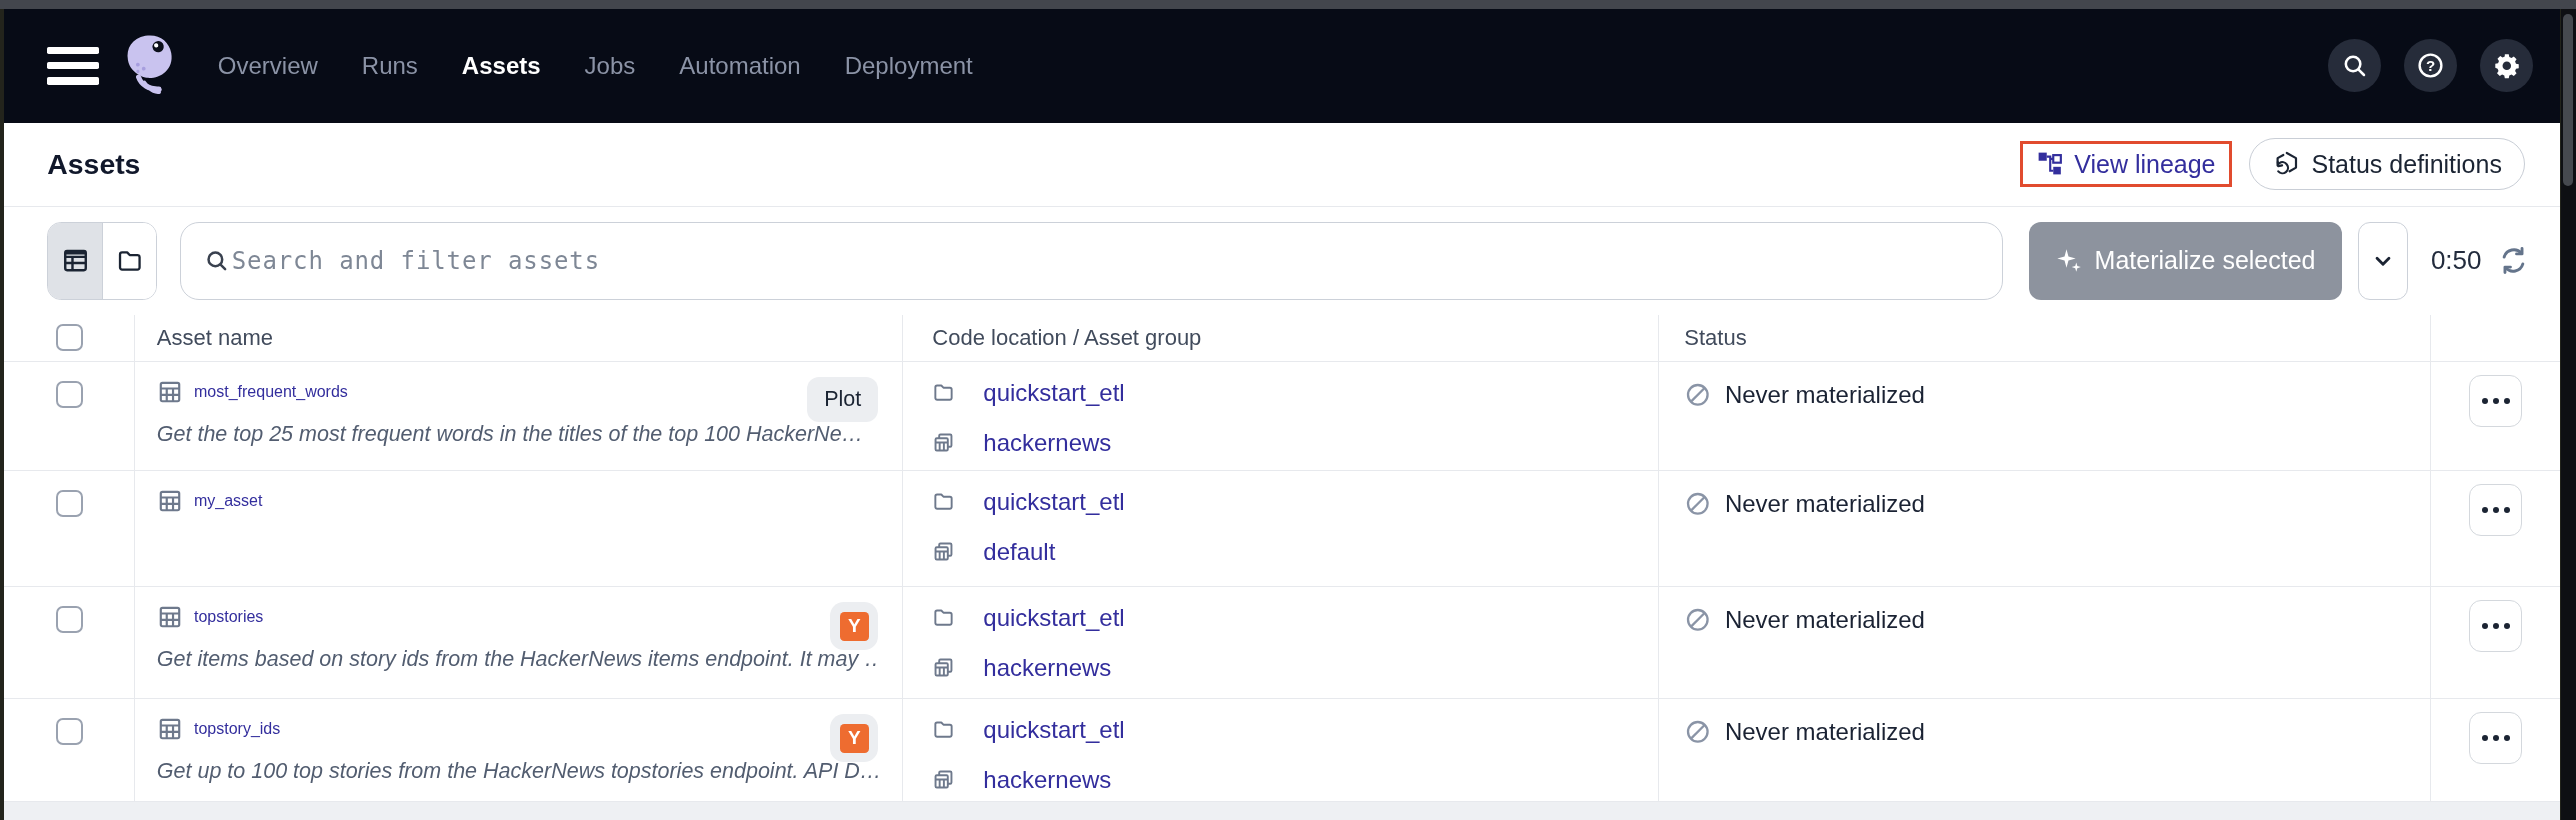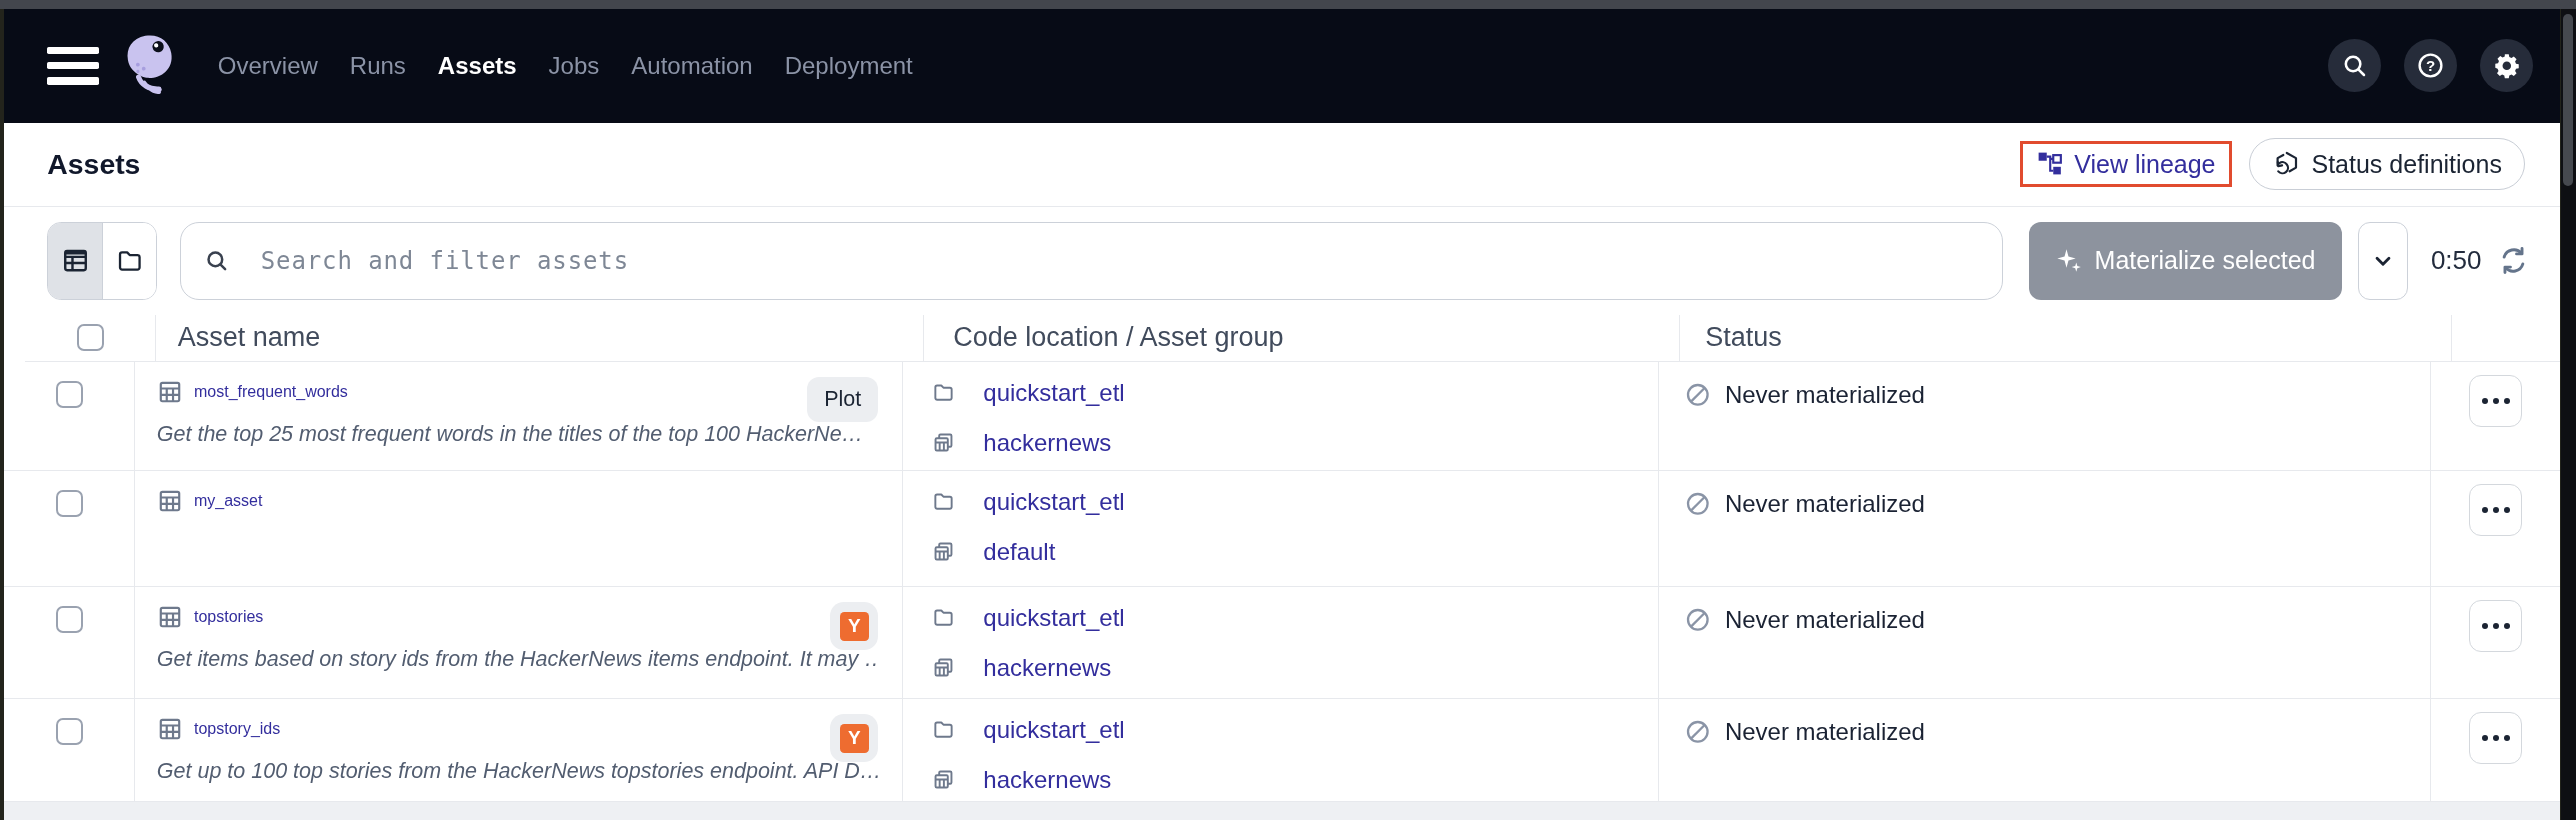--- a/index.html
+++ b/index.html
@@ -14,21 +14,21 @@
   .top-strip { position:absolute; left:0; top:0; width:2576px; height:8.6px; background:#43464d; }
   .scrollbar { position:absolute; right:0; top:8.6px; width:15.5px; height:812px; background:#0e0f13; }
   .scrollbar .thumb { position:absolute; top:5.2px; left:2.6px; width:10.3px; height:172px; background:#46494f; border-radius:5.2px; }
   .app { position:absolute; left:4.3px; top:8.6px; width:2556px; height:812px; background:#ffffff; overflow:hidden; }
 
   
   .navbar { height:114px; background:#070b16; display:flex; align-items:center; padding:0 27px 0 43px; }
   .hamburger { width:52px; height:38px; display:flex; flex-direction:column; justify-content:space-between; cursor:pointer; margin-right:15.5px; }
   .hamburger i { display:block; height:7.8px; background:#ffffff; border-radius:1.7px; }
   .logo { width:72px; height:72px; margin-right:31px; }
-  .nav-items { display:flex; align-items:center; gap:32px; font-size:24px; }
+  .nav-items { display:flex; align-items:center; gap:44px; font-size:24px; }
   .nav-item { color:#8b93a6; cursor:pointer; }
   .nav-item.active { color:#ffffff; font-weight:700; }
   .nav-spacer { flex:1; }
   .nav-icons { display:flex; align-items:center; gap:23px; }
   .nav-icon-btn { width:53px; height:53px; border-radius:50%; background:#262c3a; display:flex; align-items:center; justify-content:center; cursor:pointer; }
 
   
   .page-header { height:84px; display:flex; align-items:center; padding:0 35px 0 43px; border-bottom:0.9px solid #e7e9ed; }
   .page-title { font-size:28.4px; font-weight:700; color:#11182b; }
   .header-actions { margin-left:auto; display:flex; align-items:center; gap:17px; }
@@ -37,36 +37,36 @@
   .pill-btn { display:flex; align-items:center; gap:11.2px; height:52px; padding:0 22.4px; font-size:25px; color:#1b2433;
               background:#fff; border:1.7px solid #c9ced6; border-radius:26px; cursor:pointer; font-family:inherit; }
 
   
   .toolbar { height:108px; display:flex; align-items:center; padding:0 29px 0 43px; }
   .view-toggle { display:flex; height:78px; border:1.7px solid #ccd1d9; border-radius:13.8px; overflow:hidden; flex:0 0 auto; }
   .view-toggle .seg { width:54px; display:flex; align-items:center; justify-content:center; cursor:pointer; background:#fff; }
   .view-toggle .seg.selected { background:#dfe2e7; }
   .view-toggle .seg + .seg { border-left:1.7px solid #ccd1d9; }
   .search-box { flex:1; height:78px; margin:0 26px 0 23px; border:1.7px solid #ccd1d9; border-radius:19px;
-                display:flex; align-items:center; padding:0 22.4px; gap:31px; background:#fff; }
+                display:flex; align-items:center; padding:0 22.4px; gap:2px; background:#fff; }
   .search-box input { border:none; outline:none; flex:1; font-family:"DejaVu Sans Mono", monospace; font-size:24px;
                       letter-spacing:0.9px; color:#39414f; background:transparent; }
   .search-box input::placeholder { color:#7e8795; }
   .materialize-btn { height:78px; padding:0 26px; background:#8d939e; color:#fff; border:none; border-radius:12px;
                      font-size:25px; display:flex; align-items:center; gap:12px; cursor:pointer; flex:0 0 auto; font-family:inherit; }
   .chevron-btn { height:78px; width:50px; margin-left:16.4px; background:#fff; border:1.7px solid #ccd1d9; border-radius:12px;
                  display:flex; align-items:center; justify-content:center; cursor:pointer; flex:0 0 auto; }
   .countdown { margin-left:23px; font-size:26px; color:#232c3d; flex:0 0 auto; }
   .refresh-btn { margin-left:13.8px; width:36px; height:36px; display:flex; align-items:center; justify-content:center; cursor:pointer; flex:0 0 auto; }
 
   
   .grid-row { display:grid; grid-template-columns:131px 768px 756px 772px 1fr; border-bottom:0.9px solid #e7e9ed; }
   .cell { border-right:0.9px solid #e7e9ed; position:relative; }
   .cell:last-child { border-right:none; }
-  .thead { height:47px; font-size:27px; color:#414b5c;margin-left:21px; }
+  .thead { height:47px; font-size:22px; color:#414b5c; }
   .thead .cell { display:flex; align-items:center; }
   .thead .c-check { justify-content:center; }
   .th-label { padding-left:21.5px; }
   .checkbox { width:27.6px; height:27.6px; border:2.6px solid #9aa2b0; border-radius:6.9px; background:#fff; cursor:pointer; }
 
   .trow .c-check { display:flex; justify-content:center; padding-top:19px; }
   .c-name { padding:17px 24px 0 21.5px; }
   .name-line { display:flex; align-items:center; gap:11.2px; }
   .asset-link { font-size:16px; color:#332e9d; text-decoration:none; cursor:pointer; }
   .desc { margin-top:17px; font-size:21.5px; color:#525d70; white-space:nowrap; overflow:hidden;font-style:italic; }

